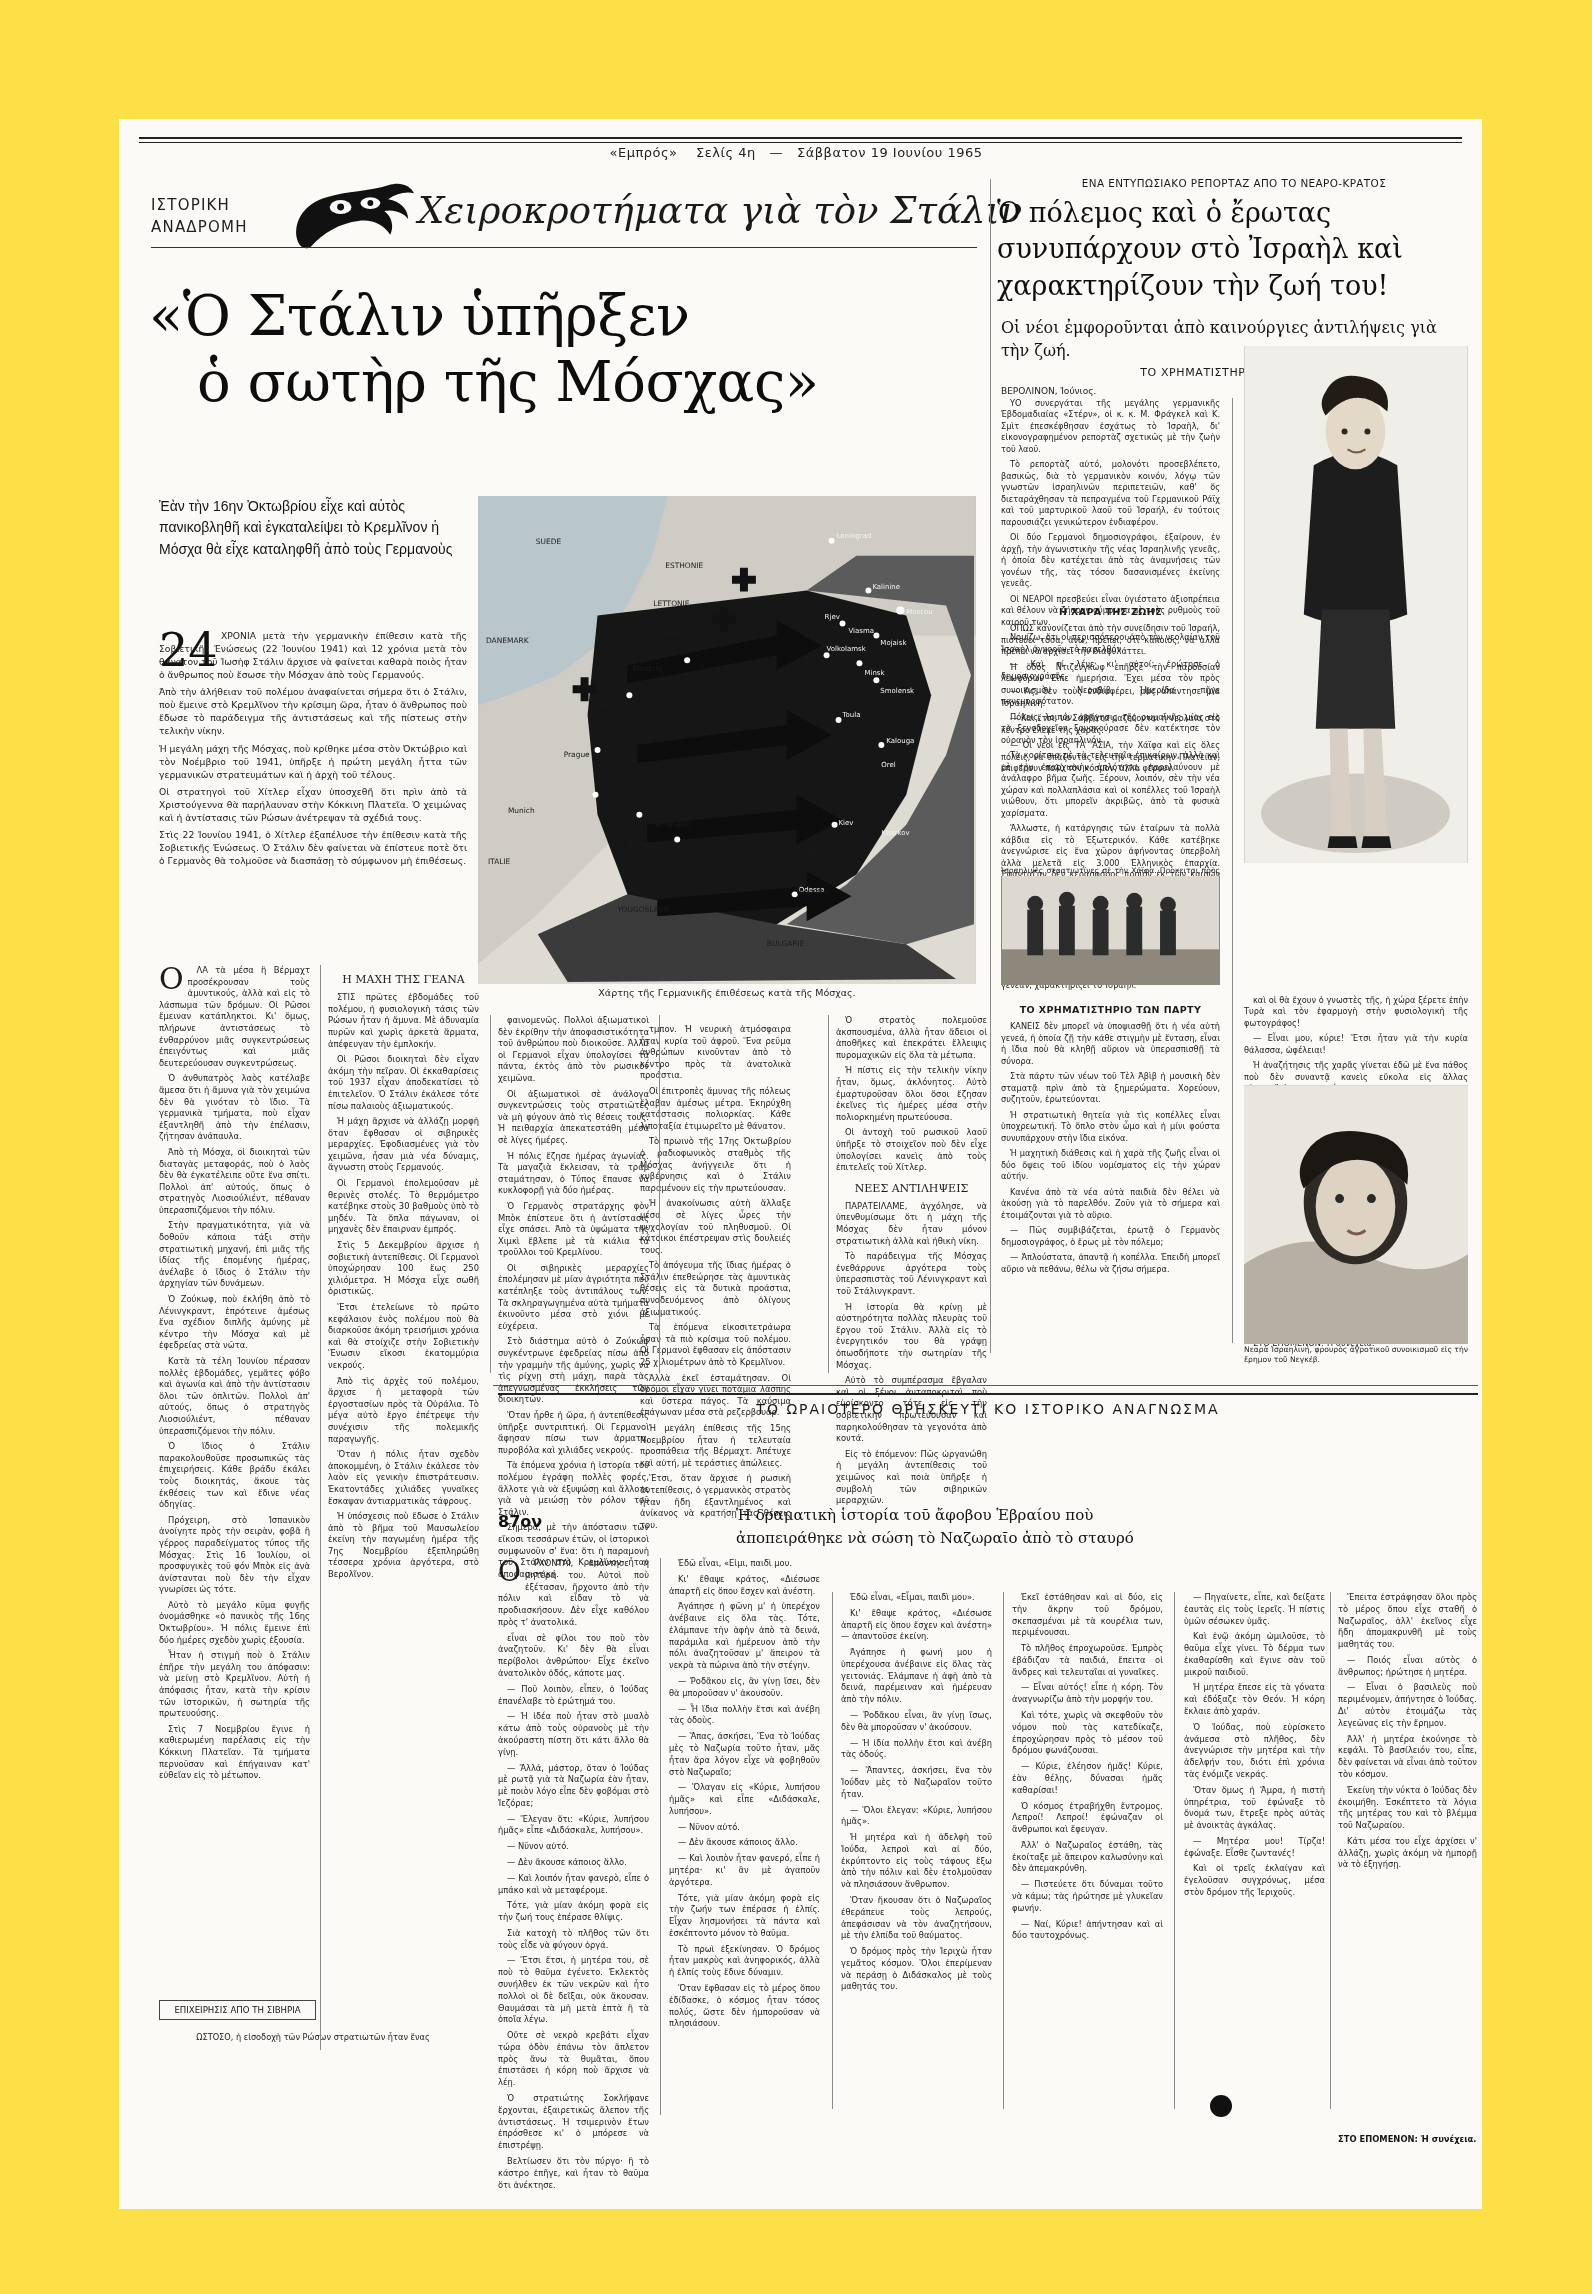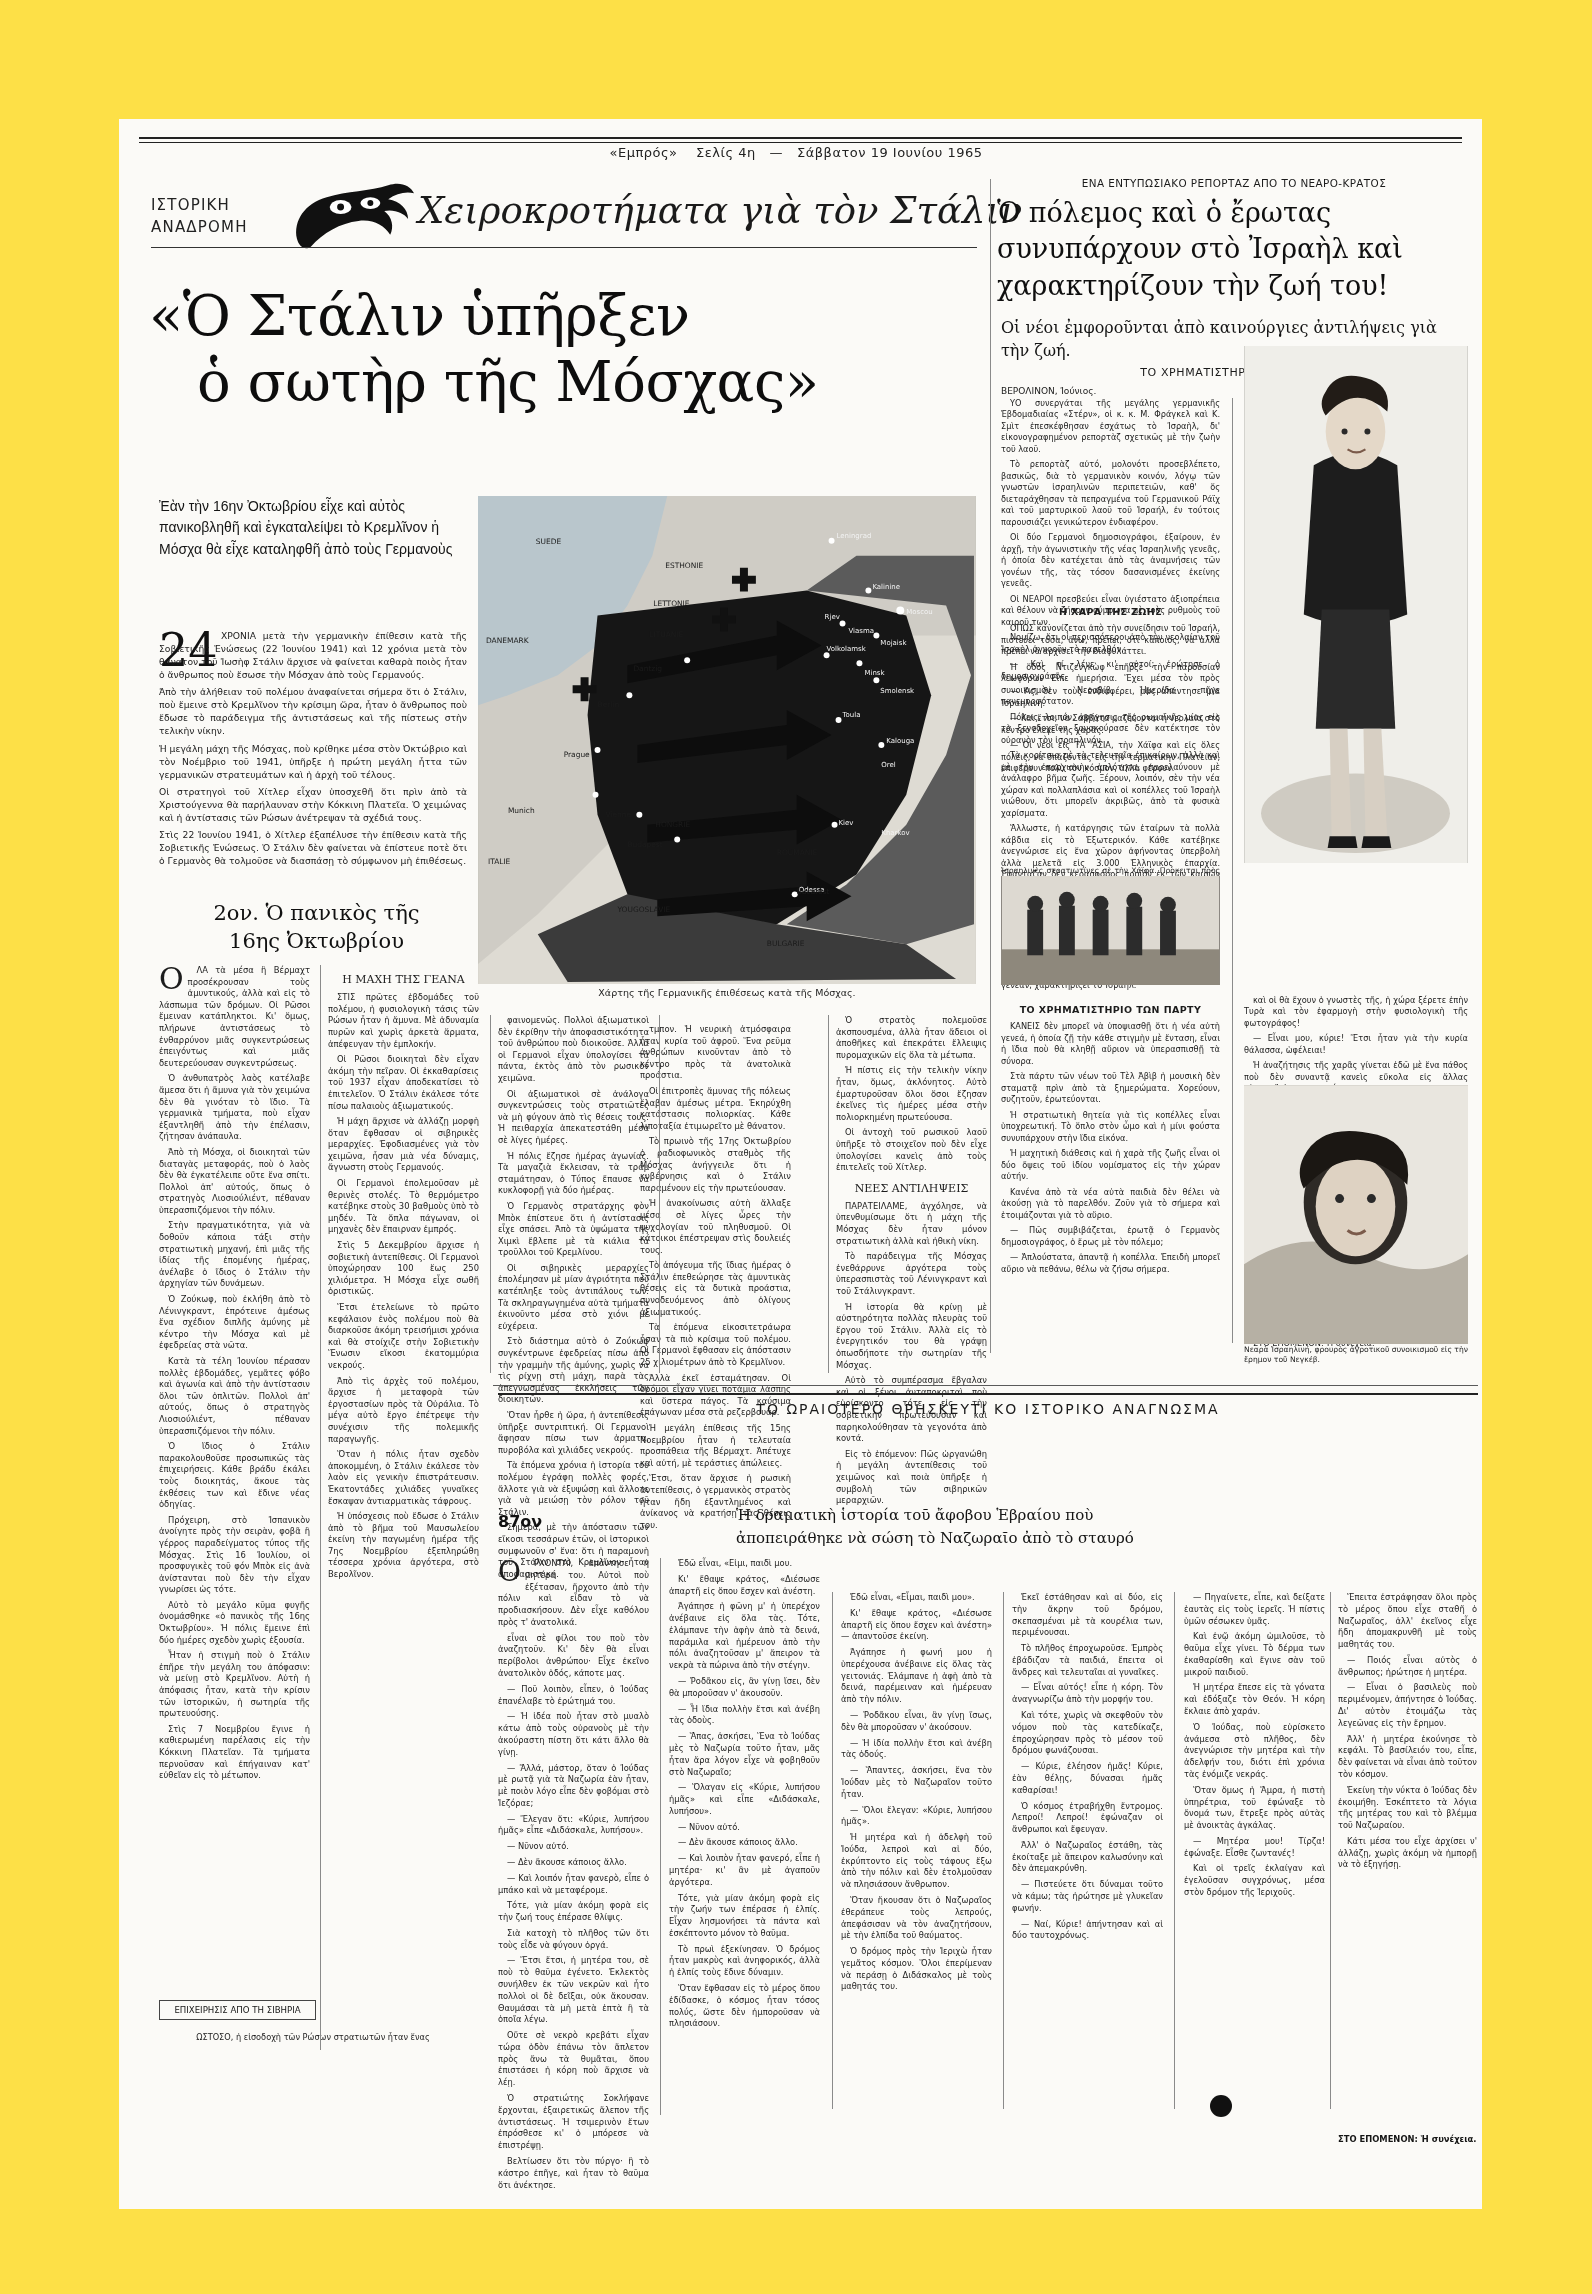--- a/index.html
+++ b/index.html
@@ -415,24 +415,20 @@
   <div class="standfirst">Ἐὰν τὴν 16ην Ὀκτωβρίου εἶχε καὶ αὐτὸς πανικοβληθῆ καὶ ἐγκαταλείψει τὸ Κρεμλῖνον ἡ Μόσχα θὰ εἶχε καταληφθῆ ἀπὸ τοὺς Γερμανοὺς</div>
   <div class="dropcap-num">24</div>
   <div class="intro-body" id="intro-body">
       <p class="first">ΧΡΟΝΙΑ μετὰ τὴν γερμανικὴν ἐπίθεσιν κατὰ τῆς Σοβιετικῆς Ἑνώσεως (22 Ἰουνίου 1941) καὶ 12 χρόνια μετὰ τὸν θάνατον τοῦ Ἰωσὴφ Στάλιν ἄρχισε νὰ φαίνεται καθαρὰ ποιὸς ἦταν ὁ ἄνθρωπος ποὺ ἔσωσε τὴν Μόσχαν ἀπὸ τοὺς Γερμανούς.</p>
       <p>Ἀπὸ τὴν ἀλήθειαν τοῦ πολέμου ἀναφαίνεται σήμερα ὅτι ὁ Στάλιν, ποὺ ἔμεινε στὸ Κρεμλῖνον τὴν κρίσιμη ὥρα, ἦταν ὁ ἄνθρωπος ποὺ ἔδωσε τὸ παράδειγμα τῆς ἀντιστάσεως καὶ τῆς πίστεως στὴν τελικὴν νίκην.</p>
       <p>Ἡ μεγάλη μάχη τῆς Μόσχας, ποὺ κρίθηκε μέσα στὸν Ὀκτώβριο καὶ τὸν Νοέμβριο τοῦ 1941, ὑπῆρξε ἡ πρώτη μεγάλη ἧττα τῶν γερμανικῶν στρατευμάτων καὶ ἡ ἀρχὴ τοῦ τέλους.</p>
       <p>Οἱ στρατηγοὶ τοῦ Χίτλερ εἶχαν ὑποσχεθῆ ὅτι πρὶν ἀπὸ τὰ Χριστούγεννα θὰ παρήλαυναν στὴν Κόκκινη Πλατεῖα. Ὁ χειμώνας καὶ ἡ ἀντίστασις τῶν Ρώσων ἀνέτρεψαν τὰ σχέδιά τους.</p>
       <p>Στὶς 22 Ἰουνίου 1941, ὁ Χίτλερ ἐξαπέλυσε τὴν ἐπίθεσιν κατὰ τῆς Σοβιετικῆς Ἑνώσεως. Ὁ Στάλιν δὲν φαίνεται νὰ ἐπίστευε ποτὲ ὅτι ὁ Γερμανὸς θὰ τολμοῦσε νὰ διασπάσῃ τὸ σύμφωνον μὴ ἐπιθέσεως.</p>
     </div>
 
-  <div class="subhead-2">
-    <div>2ον. Ὁ πανικὸς τῆς</div>
-    <div>16ης Ὀκτωβρίου</div>
-  </div>
 
   <div class="map-wrap">
     <svg width="498" height="488" viewBox="0 0 500 490">
       <rect width="500" height="490" fill="#dedbd3"></rect>
       <path d="M0,0 H500 V140 H330 L300,200 L250,250 L180,300 L120,360 L60,420 L0,470 Z" fill="#2b2b2b" opacity="0.08"></path>
 
       <path d="M0,0 H190 L175,60 L150,110 L120,150 L80,180 L30,200 L0,210 Z" fill="#b9c6cc"></path>
 
       <path d="M120,120 L330,95 L430,120 L455,200 L430,300 L380,380 L300,430 L200,440 L150,400 L120,320 L110,220 Z" fill="#161616"></path>
       <path d="M330,95 L470,110 L495,180 L470,260 L430,330 L370,390 L310,430 L430,450 L498,430 L498,60 L380,60 Z" fill="#5b5b5b"></path>

